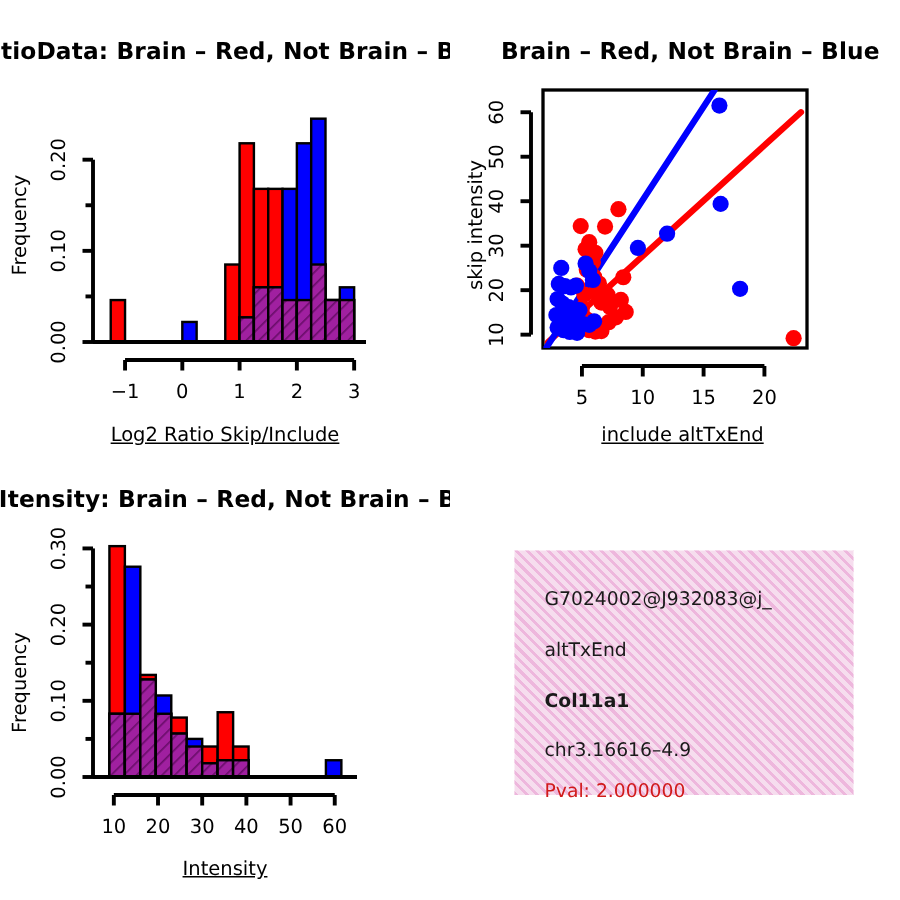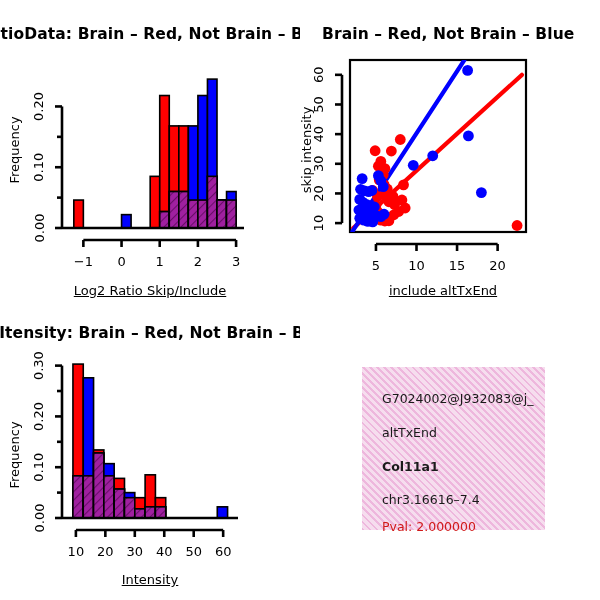--- a/index.html
+++ b/index.html
@@ -15,24 +15,25 @@
   .ptitle{
     position:absolute;white-space:nowrap;font-weight:bold;
     font-size:15.5px;letter-spacing:.1px;color:#000;
   }
   .axlab{position:absolute;font-size:13px;white-space:nowrap;color:#000;}
   .axlab.x{transform:translateX(-50%);text-decoration:underline;}
   .axlab.yrot{transform-origin:center center;transform:translate(-50%,-50%) rotate(-90deg);}
 
   
   #info-panel{
-    position:absolute;left:362px;top:367px;width:183px;height:163px;
+    position:absolute;left:343px;top:367px;width:183px;height:163px;
     background:#f6ddee;
     background-image:repeating-linear-gradient(45deg,
        rgba(235,170,215,.75) 0 2px, rgba(0,0,0,0) 2px 5px);
+    padding-left:43px;
   }
   #info-panel .line{
     position:absolute;left:20px;font-size:12.5px;white-space:nowrap;
     color:#1a1a1a;font-family:"DejaVu Sans","Liberation Sans",sans-serif;
   }
   #info-panel .line.pval{color:#d11a1a;}
 
   svg{display:block;}
 </style>
 </head>
@@ -98,21 +99,21 @@
         <line x1="236.09090909090907" y1="240" x2="236.09090909090907" y2="247" stroke="#000" stroke-width="2.6"></line>
         <text x="236.09090909090907" y="262" font-size="13" text-anchor="middle" font-family="&quot;DejaVu Sans&quot;,&quot;Liberation Sans&quot;,sans-serif" fill="#000" dominant-baseline="middle">3</text>
         <line x1="62" y1="228" x2="244" y2="228" stroke="#000" stroke-width="2.6"></line>
       </g>
   </svg>
 
   <div class="axlab yrot" style="left:14px;top:150px;">Frequency</div>
   <div class="axlab x" style="left:150px;top:283px;">Log2 Ratio Skip/Include</div>
 </div>
 
-<div class="panel" id="scatter-panel" style="left:288px;top:0;width:300px;height:310px;">
+<div class="panel" id="scatter-panel" style="left:300px;top:0;width:300px;height:310px;">
 
   <div class="ptitle" style="left:34px;top:25px;">Brain – Red, Not Brain – Blue</div>
 
   <svg width="300" height="310">
     <g id="scatter-draw">
         <clipPath id="scClip">
           <rect x="62" y="60" width="176" height="172"></rect>
         </clipPath>
         <rect x="62" y="60" width="176" height="172" fill="#fff" stroke="#000" stroke-width="2.2"></rect>
         <g clip-path="url(#scClip)">
@@ -278,15 +279,15 @@
   </svg>
 
   <div class="axlab yrot" style="left:14px;top:145px;">Frequency</div>
   <div class="axlab x" style="left:150px;top:262px;">Intensity</div>
 </div>
 
 <div id="info-panel">
   <div class="line" style="top:24px;">G7024002@J932083@j_</div>
   <div class="line" style="top:58px;text-align:center;">altTxEnd</div>
   <div class="line" style="top:92px;font-weight:bold;">Col11a1</div>
-  <div class="line" style="top:125px;">chr3.16616–7.4</div>
+  <div class="line" style="top:125px;">chr3.16616–4.9</div>
   <div class="line pval" style="top:152px;">Pval: 2.000000</div>
 </div>
 
 </body></html>

